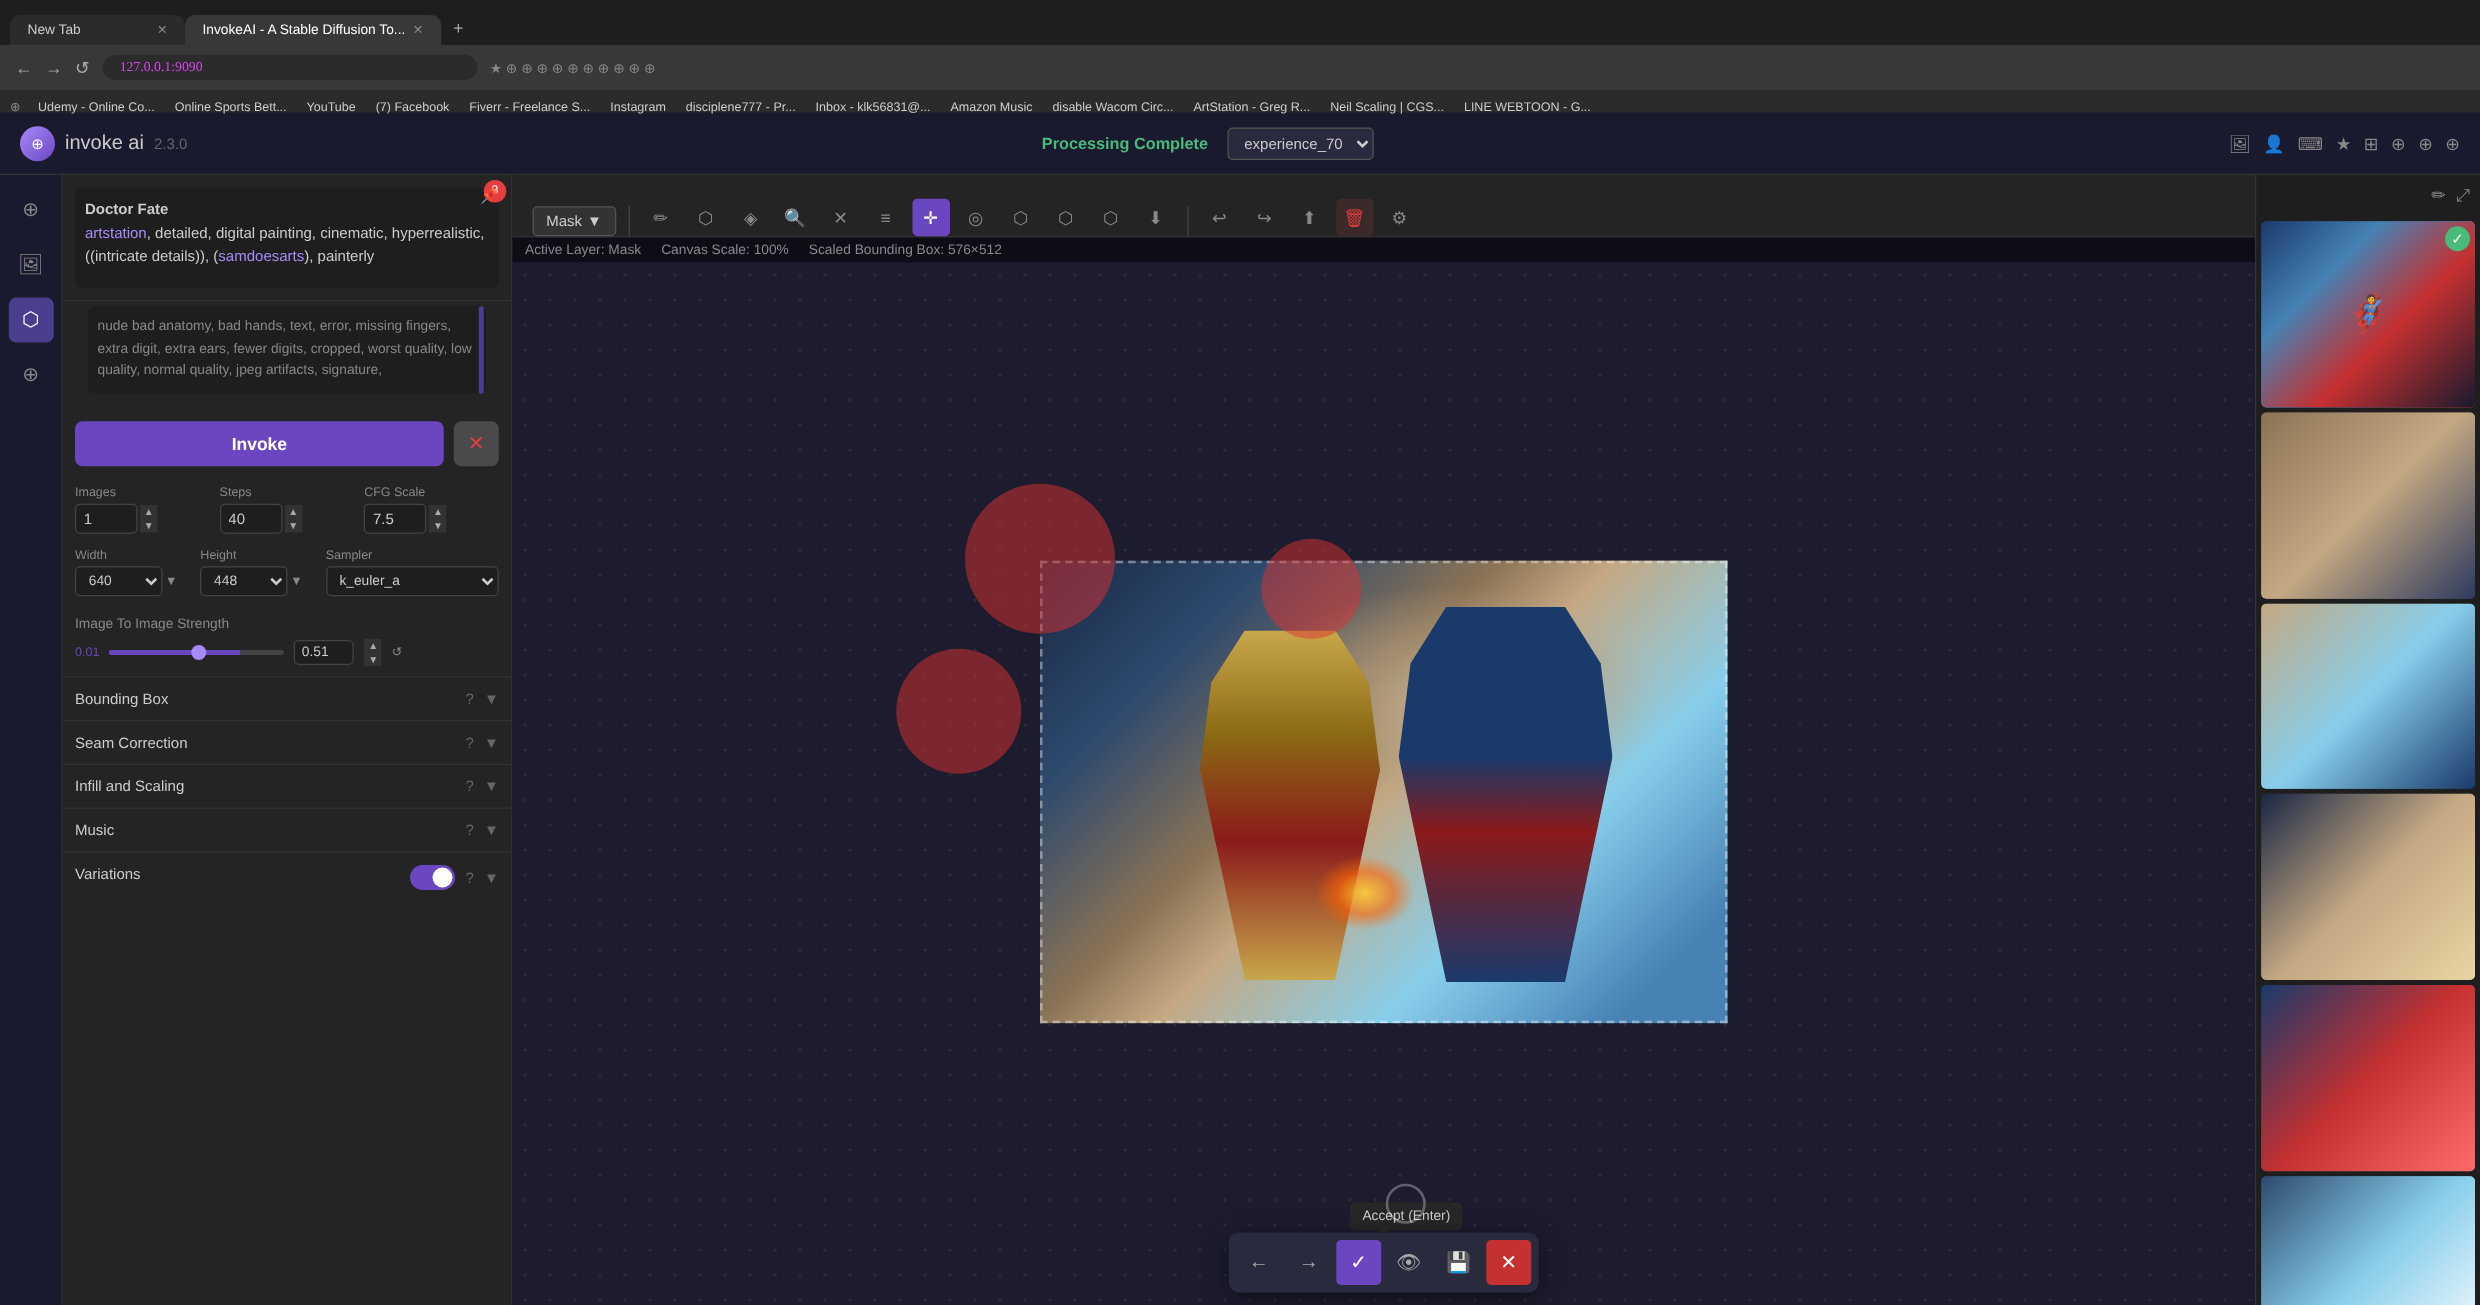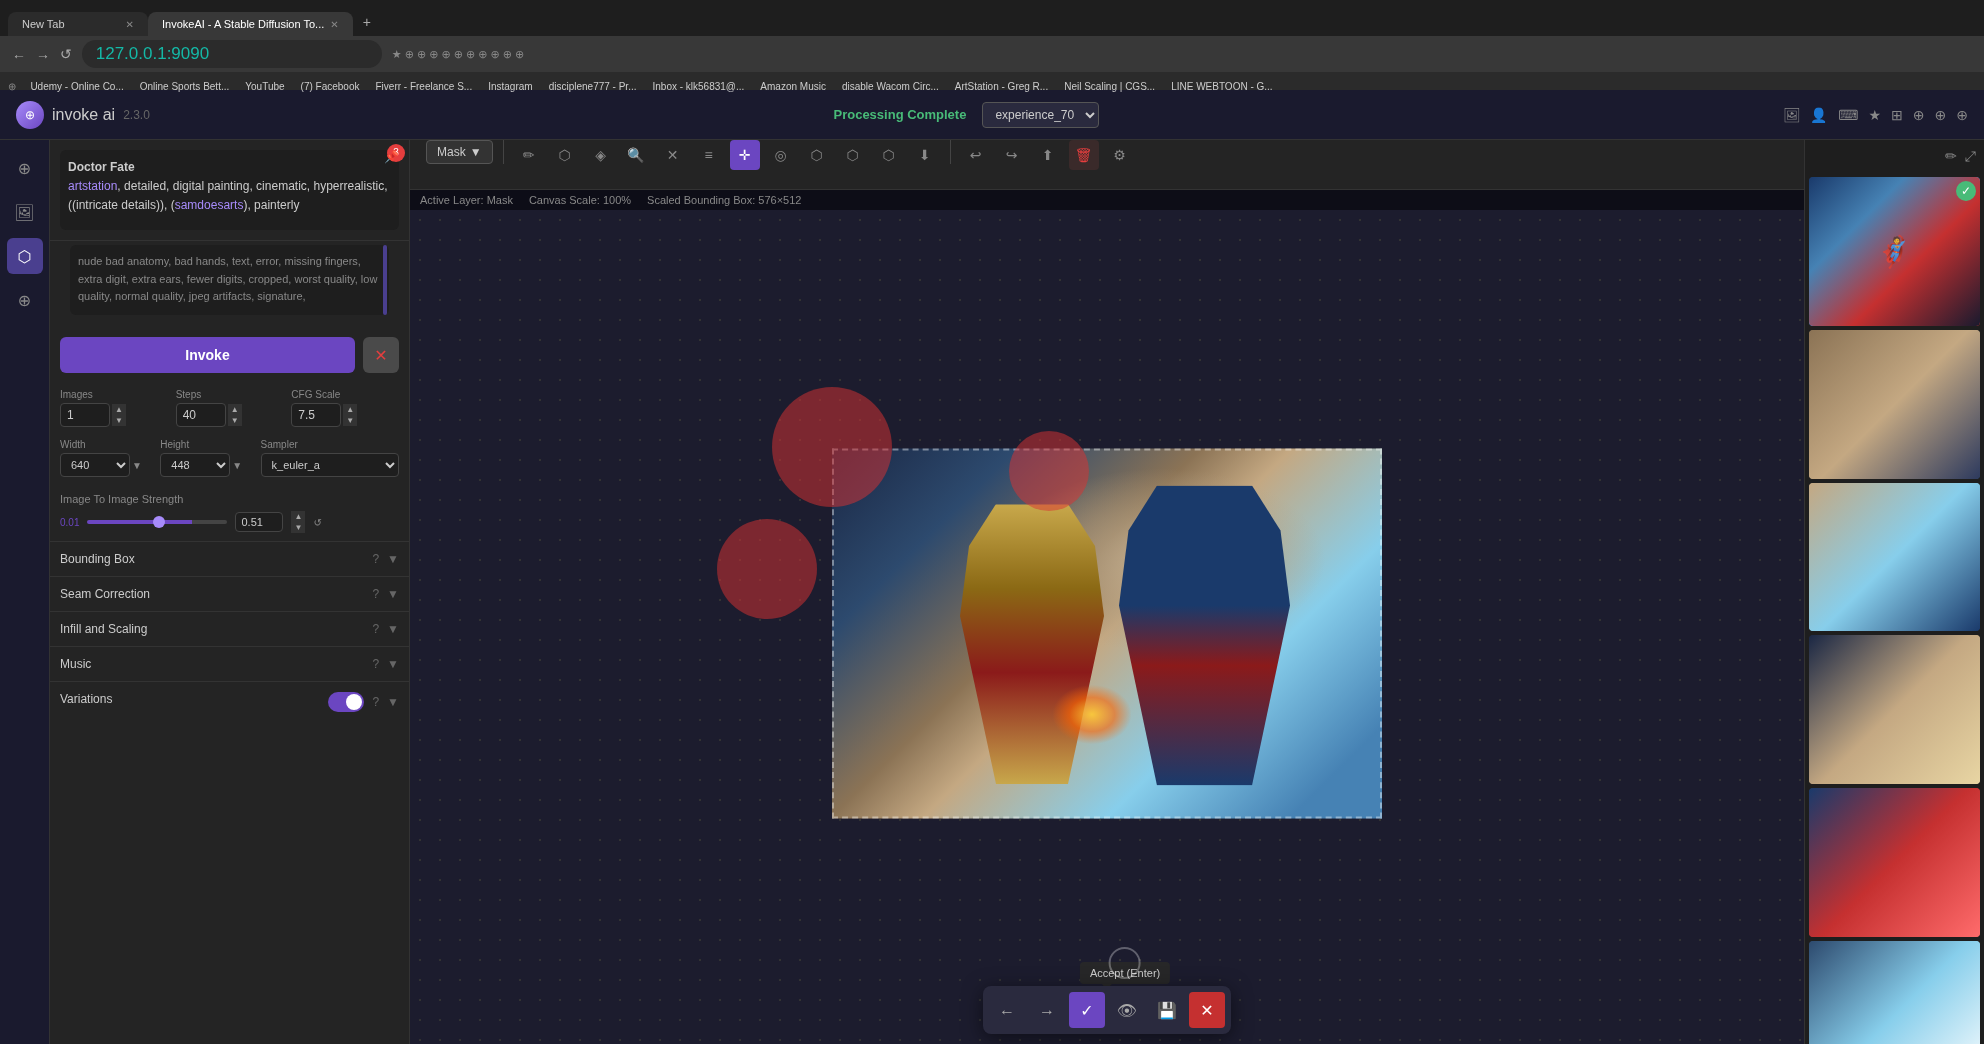--- a/index.html
+++ b/index.html
@@ -7,21 +7,21 @@
 
     
     .browser-chrome { background: #2b2b2b; height: 90px; }
     .tab-bar { background: #1e1e1e; height: 36px; display: flex; align-items: flex-end; padding: 0 8px; }
     .tab { background: #2b2b2b; border-radius: 8px 8px 0 0; padding: 6px 14px; font-size: 11px; color: #ccc; display: flex; align-items: center; gap: 6px; min-width: 140px; }
     .tab.active { background: #383838; color: #fff; }
     .tab-close { color: #888; cursor: pointer; font-size: 10px; margin-left: auto; }
     .tab-new { background: transparent; border: none; color: #aaa; padding: 6px 10px; cursor: pointer; font-size: 14px; }
     .address-bar { background: #383838; height: 36px; display: flex; align-items: center; padding: 0 12px; gap: 10px; }
     .nav-btn { color: #aaa; font-size: 14px; cursor: pointer; }
-    .url-input { background: #2b2b2b; border: none; border-radius: 16px; color: #14b8a6; padding: 4px 14px; font-size: 17px; width: 300px; }
+    .url-input { background: #2b2b2b; border: none; border-radius: 16px; color: #d946ef; padding: 4px 14px; font-size: 11px; width: 300px; font-family: Liberation Serif, serif; }
     .bookmarks-bar { background: #2b2b2b; height: 28px; display: flex; align-items: center; padding: 0 8px; gap: 4px; overflow: hidden; }
     .bookmark { color: #ccc; font-size: 10px; padding: 2px 6px; white-space: nowrap; cursor: pointer; }
 
     
     .app { display: flex; height: calc(1044px - 90px); }
 
     
     .icon-sidebar { background: #1a1a2e; width: 50px; display: flex; flex-direction: column; align-items: center; padding: 10px 0; gap: 8px; border-right: 1px solid #333; }
     .icon-btn { width: 36px; height: 36px; display: flex; align-items: center; justify-content: center; border-radius: 6px; cursor: pointer; color: #888; font-size: 16px; }
     .icon-btn.active { background: #4a3f8f; color: #fff; }
@@ -60,21 +60,21 @@
 
     .collapsible-section { border-top: 1px solid #333; }
     .collapsible-header { display: flex; align-items: flex-start; justify-content: space-between; padding: 10px 10px; cursor: pointer; }
     .section-title { color: #ccc; font-size: 12px; }
     .section-icons { display: flex; align-items: center; gap: 8px; color: #666; }
     .toggle-switch { width: 36px; height: 20px; background: #6b46c1; border-radius: 10px; position: relative; cursor: pointer; }
     .toggle-knob { width: 16px; height: 16px; background: white; border-radius: 50%; position: absolute; top: 2px; right: 2px; }
 
     
     .main-canvas { flex: 1; background: #1a1a2e; display: flex; flex-direction: column; }
-    .canvas-toolbar { background: #242424; height: 50px; display: flex; align-items: flex-start; padding: 0 16px; gap: 6px; border-bottom: 1px solid #333; }
+    .canvas-toolbar { background: #242424; height: 50px; display: flex; align-items: flex-end; padding: 0 16px; gap: 6px; border-bottom: 1px solid #333; }
     .mask-dropdown { background: #333; border: 1px solid #555; border-radius: 4px; color: #ccc; padding: 4px 10px; font-size: 12px; display: flex; align-items: center; gap: 4px; cursor: pointer; }
     .toolbar-divider { width: 1px; height: 24px; background: #444; margin: 0 4px; }
     .tool-btn { background: transparent; border: none; color: #888; width: 30px; height: 30px; display: flex; align-items: center; justify-content: center; border-radius: 4px; cursor: pointer; font-size: 14px; }
     .tool-btn.active { background: #6b46c1; color: #fff; }
     .tool-btn.danger { color: #e53e3e; }
 
     .canvas-info { background: rgba(0,0,0,0.5); padding: 4px 10px; font-size: 11px; color: #888; display: flex; gap: 16px; }
 
     .canvas-area { flex: 1; position: relative; overflow: hidden; background: #1c1c2e; background-image: radial-gradient(circle, #333 1px, transparent 1px); background-size: 20px 20px; }
     .canvas-image { position: absolute; top: 50%; left: 50%; transform: translate(-50%, -55%); width: 550px; height: 370px; }

